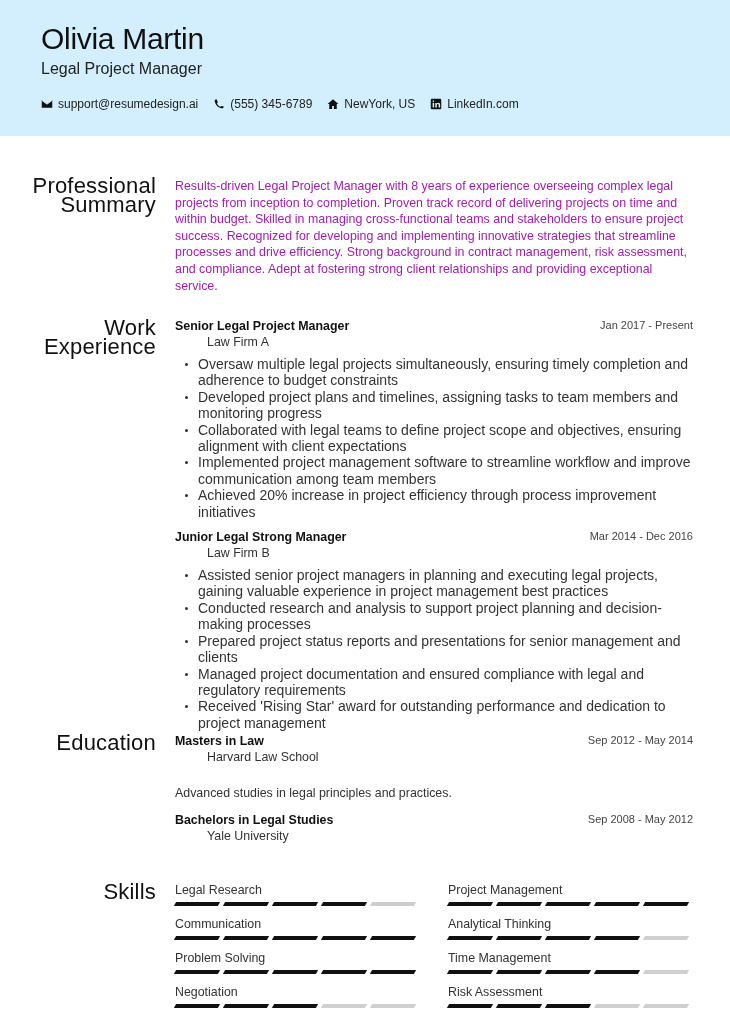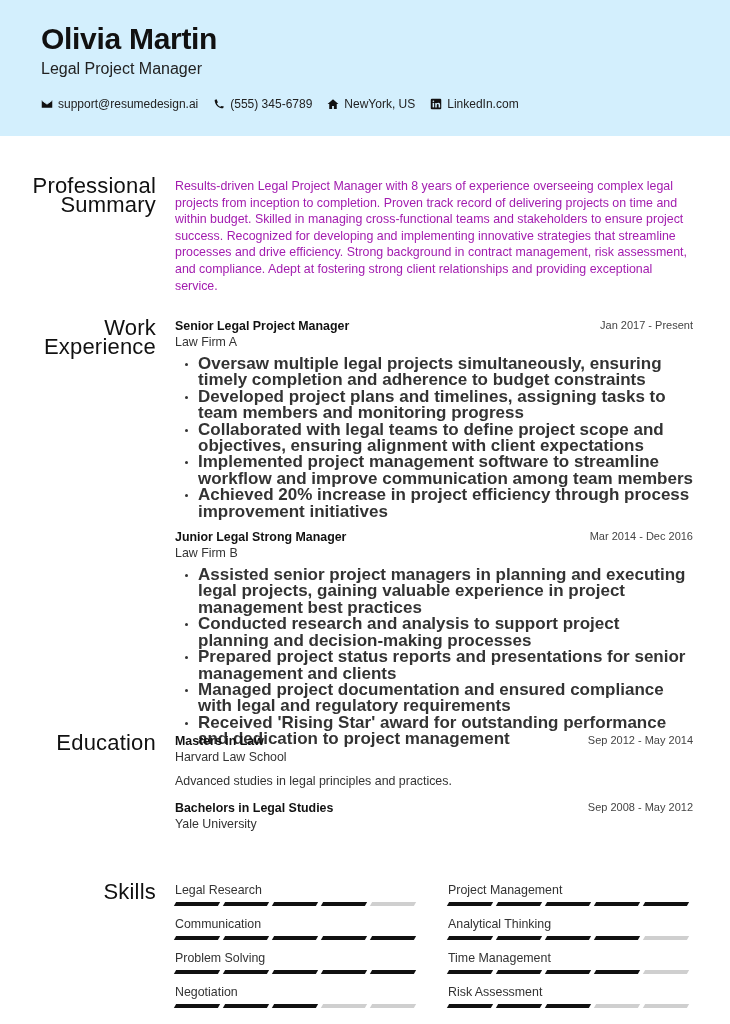--- a/index.html
+++ b/index.html
@@ -5,21 +5,21 @@
   * { box-sizing: border-box; margin: 0; padding: 0; }
   html, body { width: 730px; height: 1024px; background: #ffffff; overflow: hidden; }
   body { font-family: "Liberation Sans", "DejaVu Sans", sans-serif; color: #222; position: relative; }
 
   .header {
     position: absolute; left: 0; top: 0; width: 730px; height: 136px;
     background: #d3effd;
   }
   .name {
     position: absolute; left: 41px; top: 22px;
-    font-size: 30px; font-weight: 700; color: #111; letter-spacing: -0.3px;
+    font-size: 30px; font-weight: 400; color: #111; letter-spacing: -0.3px;
   }
   .role {
     position: absolute; left: 41px; top: 60px;
     font-size: 16px; color: #222;
   }
   .contacts {
     position: absolute; left: 41px; top: 97px;
     display: flex; align-items: center; font-size: 12px; color: #222;
   }
   .contact { display: flex; align-items: center; margin-right: 15px; }
@@ -30,29 +30,29 @@
     position: absolute; right: 574px; width: 150px; text-align: right;
     font-size: 22px; font-weight: 500; color: #111; line-height: 19px; letter-spacing: 0.2px;
   }
   .sec-body { position: absolute; left: 175px; width: 518px; }
 
   .summary-text { font-size: 12.4px; line-height: 16.6px; color: #a21caf; }
 
   .entry { position: relative; }
   .entry-title { font-size: 12.4px; font-weight: 600; color: #111; line-height: 16px; }
   .entry-date { position: absolute; right: 0; top: 0; font-size: 11px; color: #444; line-height: 14px; }
-  .entry-org { font-size: 12.4px; color: #333; line-height: 16px; }
+  .entry-org { font-size: 12.4px; color: #333; line-height: 16px; margin-left: 32px; }
   .bullets { list-style: none; margin-top: 6px; }
   .bullets li {
-    position: relative; padding-left: 23px; font-size: 17px; line-height: 16.4px; color: #333; font-weight: bold;
+    position: relative; padding-left: 23px; font-size: 14px; line-height: 16.4px; color: #333;
   }
   .bullets li::before {
     content: ""; position: absolute; left: 10px; top: 7px; width: 3px; height: 3px; border-radius: 50%; background: #333;
   }
-  .edu-desc { font-size: 12.4px; color: #333; line-height: 16px; margin-top: 8px; }
+  .edu-desc { font-size: 12.4px; color: #333; line-height: 16px; margin-top: 20px; }
 
   .skills-grid { display: grid; grid-template-columns: 245px 245px; column-gap: 28px; row-gap: 9px; }
   .skill-name { font-size: 12.4px; color: #333; line-height: 16px; }
   .skill-bar { display: flex; margin-top: 4px; height: 5px; }
   .seg {
     width: 44px; height: 4px; margin-right: 5px;
     transform: skewX(-30deg); background: #111;
   }
   .seg.off { background: #cfcfcf; }
 </style>

